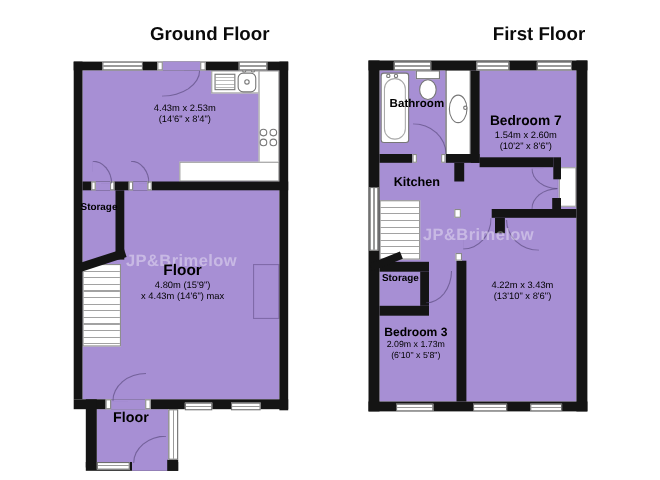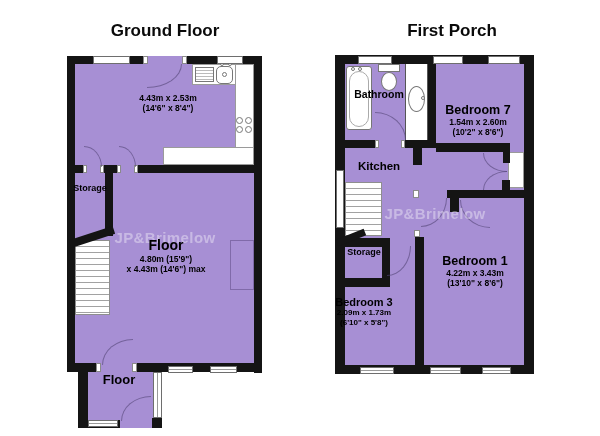--- a/index.html
+++ b/index.html
@@ -18,35 +18,35 @@
   .fix{position:absolute;background:#fff;border:1px solid #777;box-sizing:border-box;}
   .dot{position:absolute;background:#fff;border:1px solid #777;border-radius:50%;box-sizing:border-box;}
   .stairs{position:absolute;background:#fff repeating-linear-gradient(to bottom,#fff 0 5px,#a2a2a2 5px 6px);
           border:1px solid #8e8e8e;box-sizing:border-box;}
   .arc{position:absolute;border:0 solid rgba(85,70,120,.62);box-sizing:border-box;}
   .arc.tl{border-radius:0 0 100% 0;border-right-width:1.5px;border-bottom-width:1.5px;}
   .arc.tr{border-radius:0 0 0 100%;border-left-width:1.5px;border-bottom-width:1.5px;}
   .arc.bl{border-radius:0 100% 0 0;border-top-width:1.5px;border-right-width:1.5px;}
   .arc.br{border-radius:100% 0 0 0;border-top-width:1.5px;border-left-width:1.5px;}
   .alcove{position:absolute;border:1px solid rgba(90,70,125,.5);box-sizing:border-box;}
-  .title{position:absolute;text-align:center;font-weight:bold;font-size:17px;color:#0a0a0a;}
+  .title{position:absolute;text-align:right;font-weight:bold;font-size:17px;color:#0a0a0a;}
   .lbl{position:absolute;text-align:center;color:#000;z-index:7;}
   .nm{font-weight:bold;line-height:1.12;}
-  .dim{font-size:8.5px;line-height:10px;font-weight:700;}
+  .dim{font-size:8.5px;line-height:10px;font-weight:400;}
   .wm{position:absolute;text-align:center;font-weight:bold;font-size:15px;
       color:rgba(255,255,255,.38);letter-spacing:.4px;z-index:6;}
   .z2{z-index:2}.z3{z-index:3}.z4{z-index:4}.z5{z-index:5}
 </style>
 </head>
 <body>
 
 <div id="plan" style="--room: #a78fd4; --wall: #141414;">
 
   <div class="title" style="left:85px;top:21px;width:160px">Ground Floor</div>
-  <div class="title" style="left:372px;top:21px;width:160px">First Porch</div>
+  <div class="title" style="left:372px;top:21px;width:160px">First Floor</div>
 
   <div class="room" style="left:75px;top:64px;width:179px;height:299px"></div>
   <div class="room" style="left:88px;top:372px;width:65px;height:48px"></div>
 
   <div class="ctr z2" style="left:192px;top:64px;width:44px;height:21px"></div>
   <div class="ctr z2" style="left:235px;top:64px;width:19px;height:101px"></div>
   <div class="ctr z2" style="left:163px;top:147px;width:91px;height:18px"></div>
   <div class="fix z2" style="left:195px;top:67px;width:19px;height:15px;background:#fff repeating-linear-gradient(to bottom,#fff 0 2px,#bbb 2px 3px)"></div>
   <div class="fix z2" style="left:216px;top:66px;width:17px;height:18px;border-radius:5px"></div>
   <div class="dot z2" style="left:222px;top:72px;width:5px;height:5px"></div>
@@ -179,23 +179,22 @@
   </div>
   <div class="lbl" style="left:339px;top:247px;width:50px">
     <div class="nm" style="font-size:9px">Storage</div>
   </div>
   <div class="lbl" style="left:428px;top:103px;width:100px">
     <div class="nm" style="font-size:12.5px">Bedroom 7</div>
     <div class="dim">1.54m x 2.60m</div>
     <div class="dim">(10'2" x 8'6")</div>
   </div>
   <div class="lbl" style="left:425px;top:254px;width:100px">
-    <div class="nm" style="font-size:12.5px">Bedroom 1</div>
     <div class="dim">4.22m x 3.43m</div>
     <div class="dim">(13'10" x 8'6")</div>
   </div>
-  <div class="lbl" style="left:324px;top:296px;width:80px">
+  <div class="lbl" style="left:338px;top:296px;width:80px">
     <div class="nm" style="font-size:11px">Bedroom 3</div>
     <div class="dim" style="font-size:8px">2.09m x 1.73m</div>
     <div class="dim" style="font-size:8px">(6'10" x 5'8")</div>
   </div>
 
 </div>
 
 </body></html>

